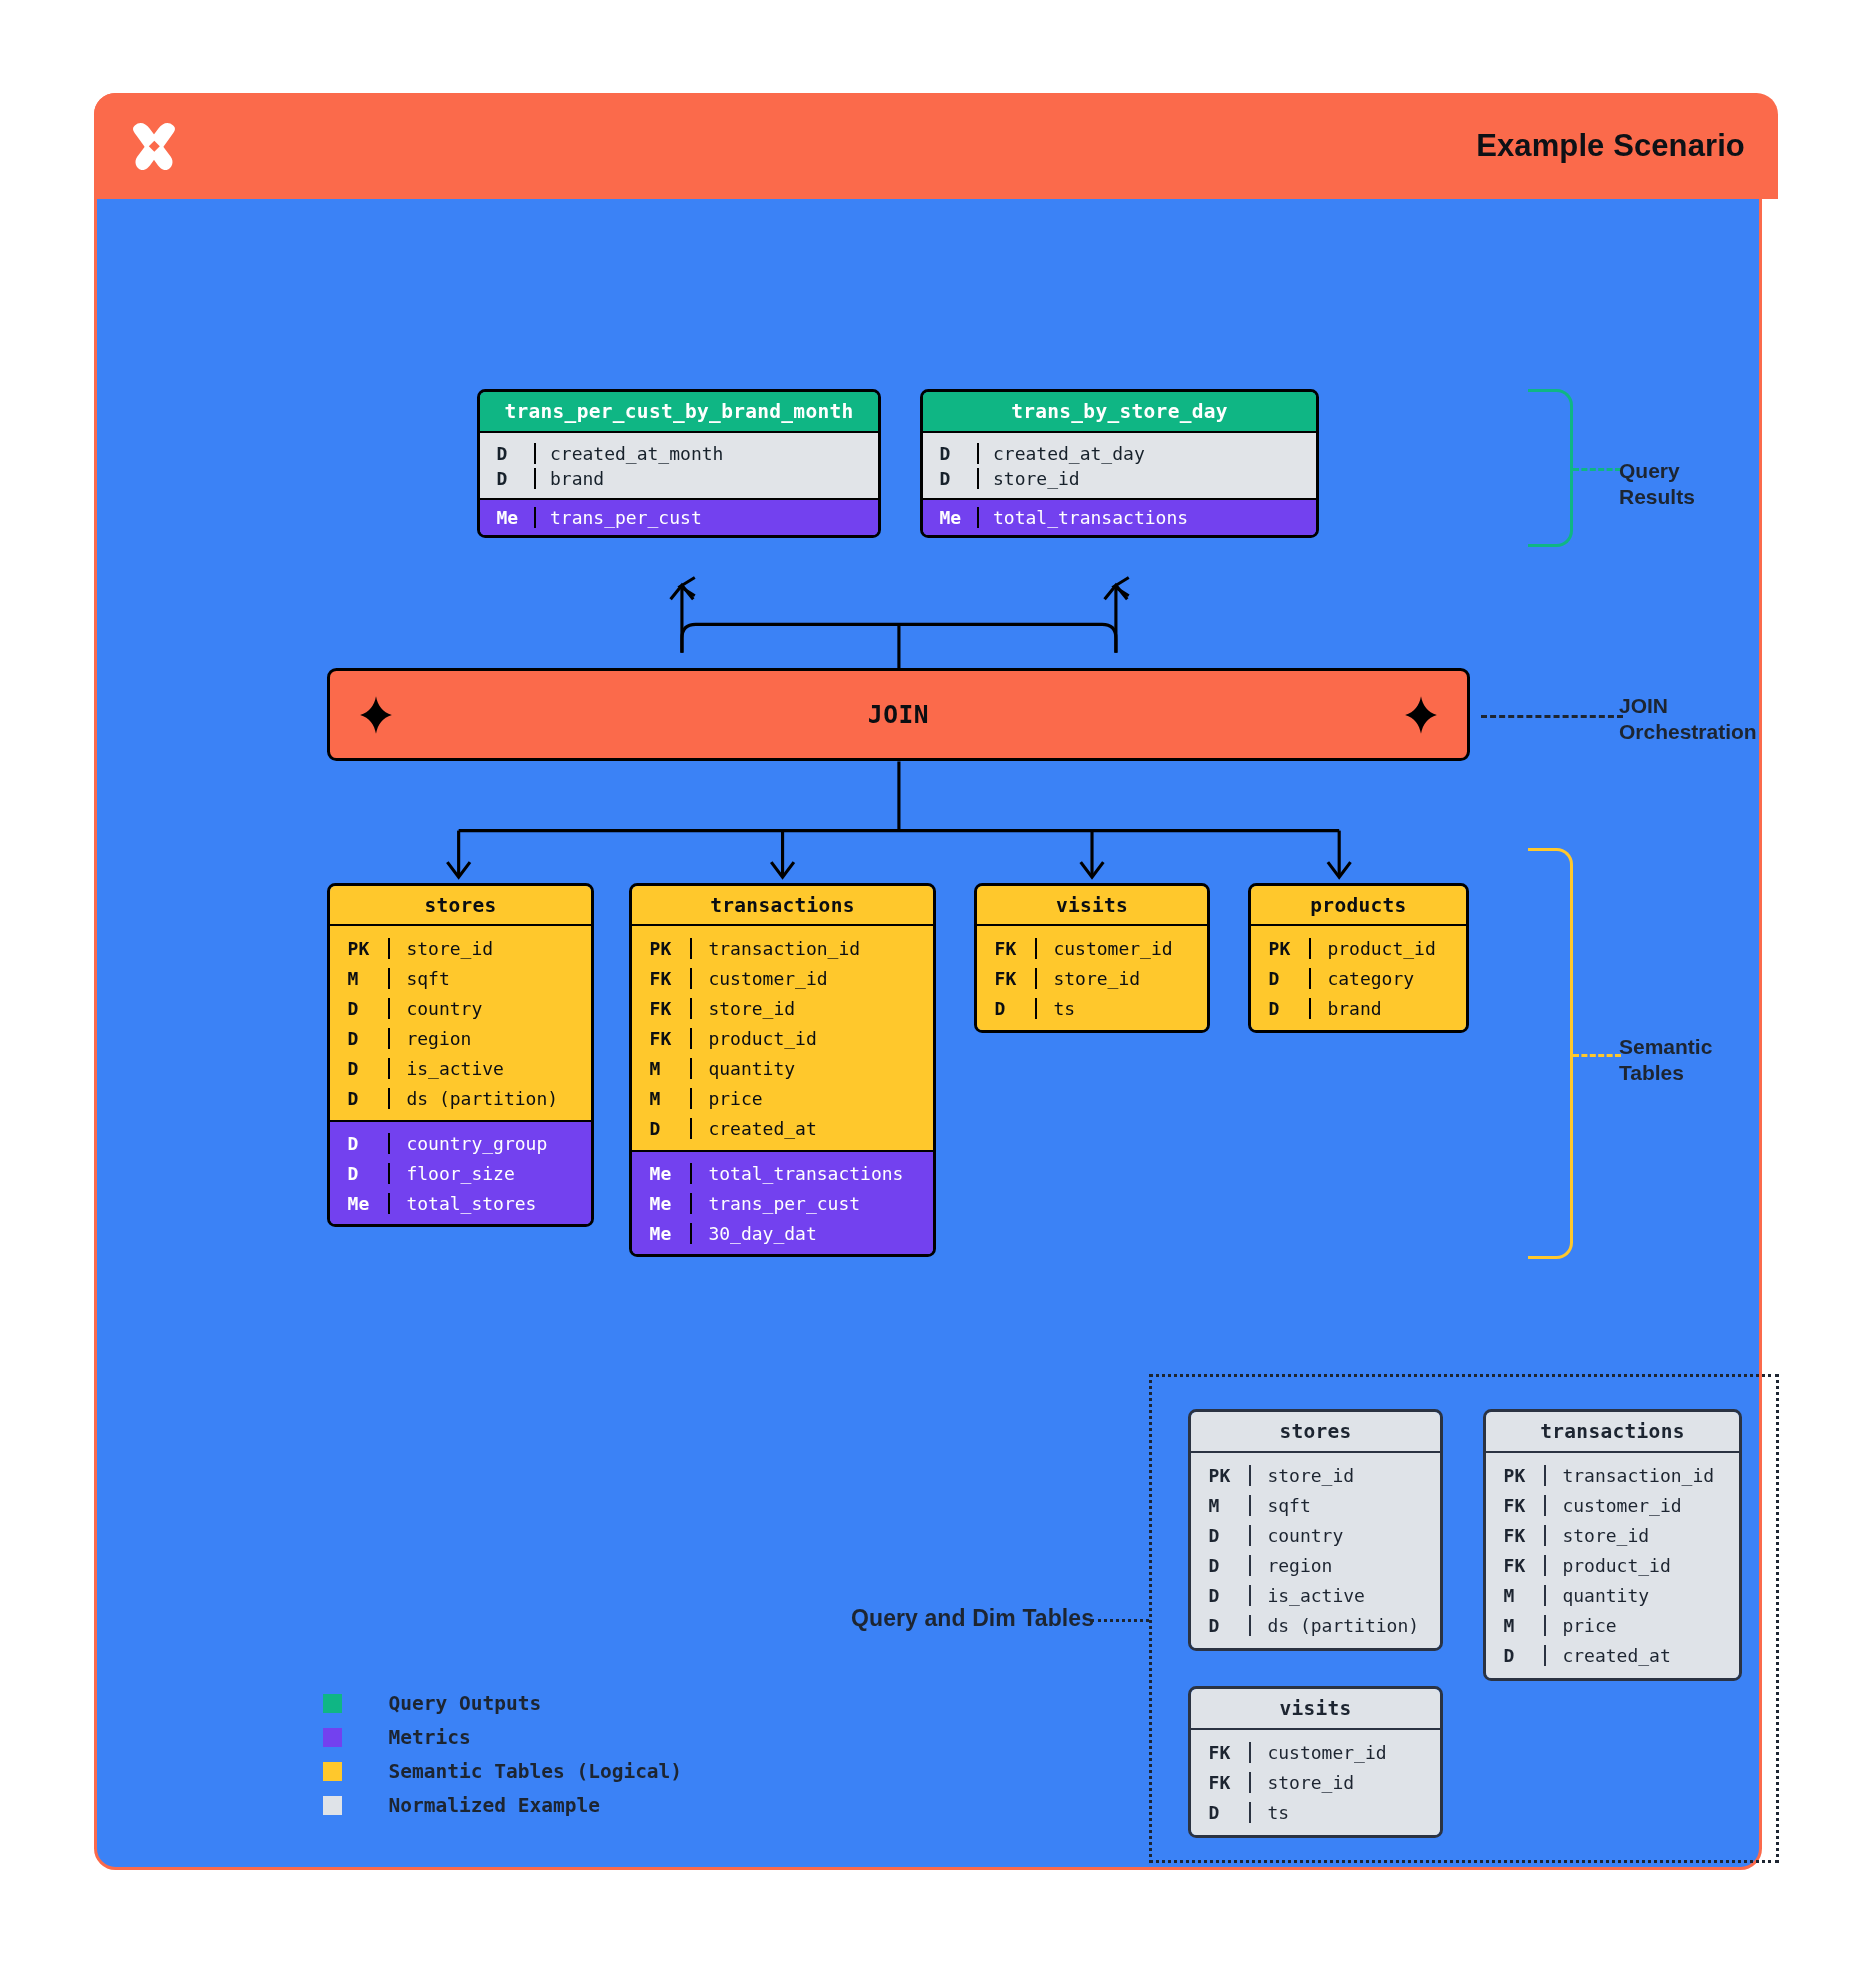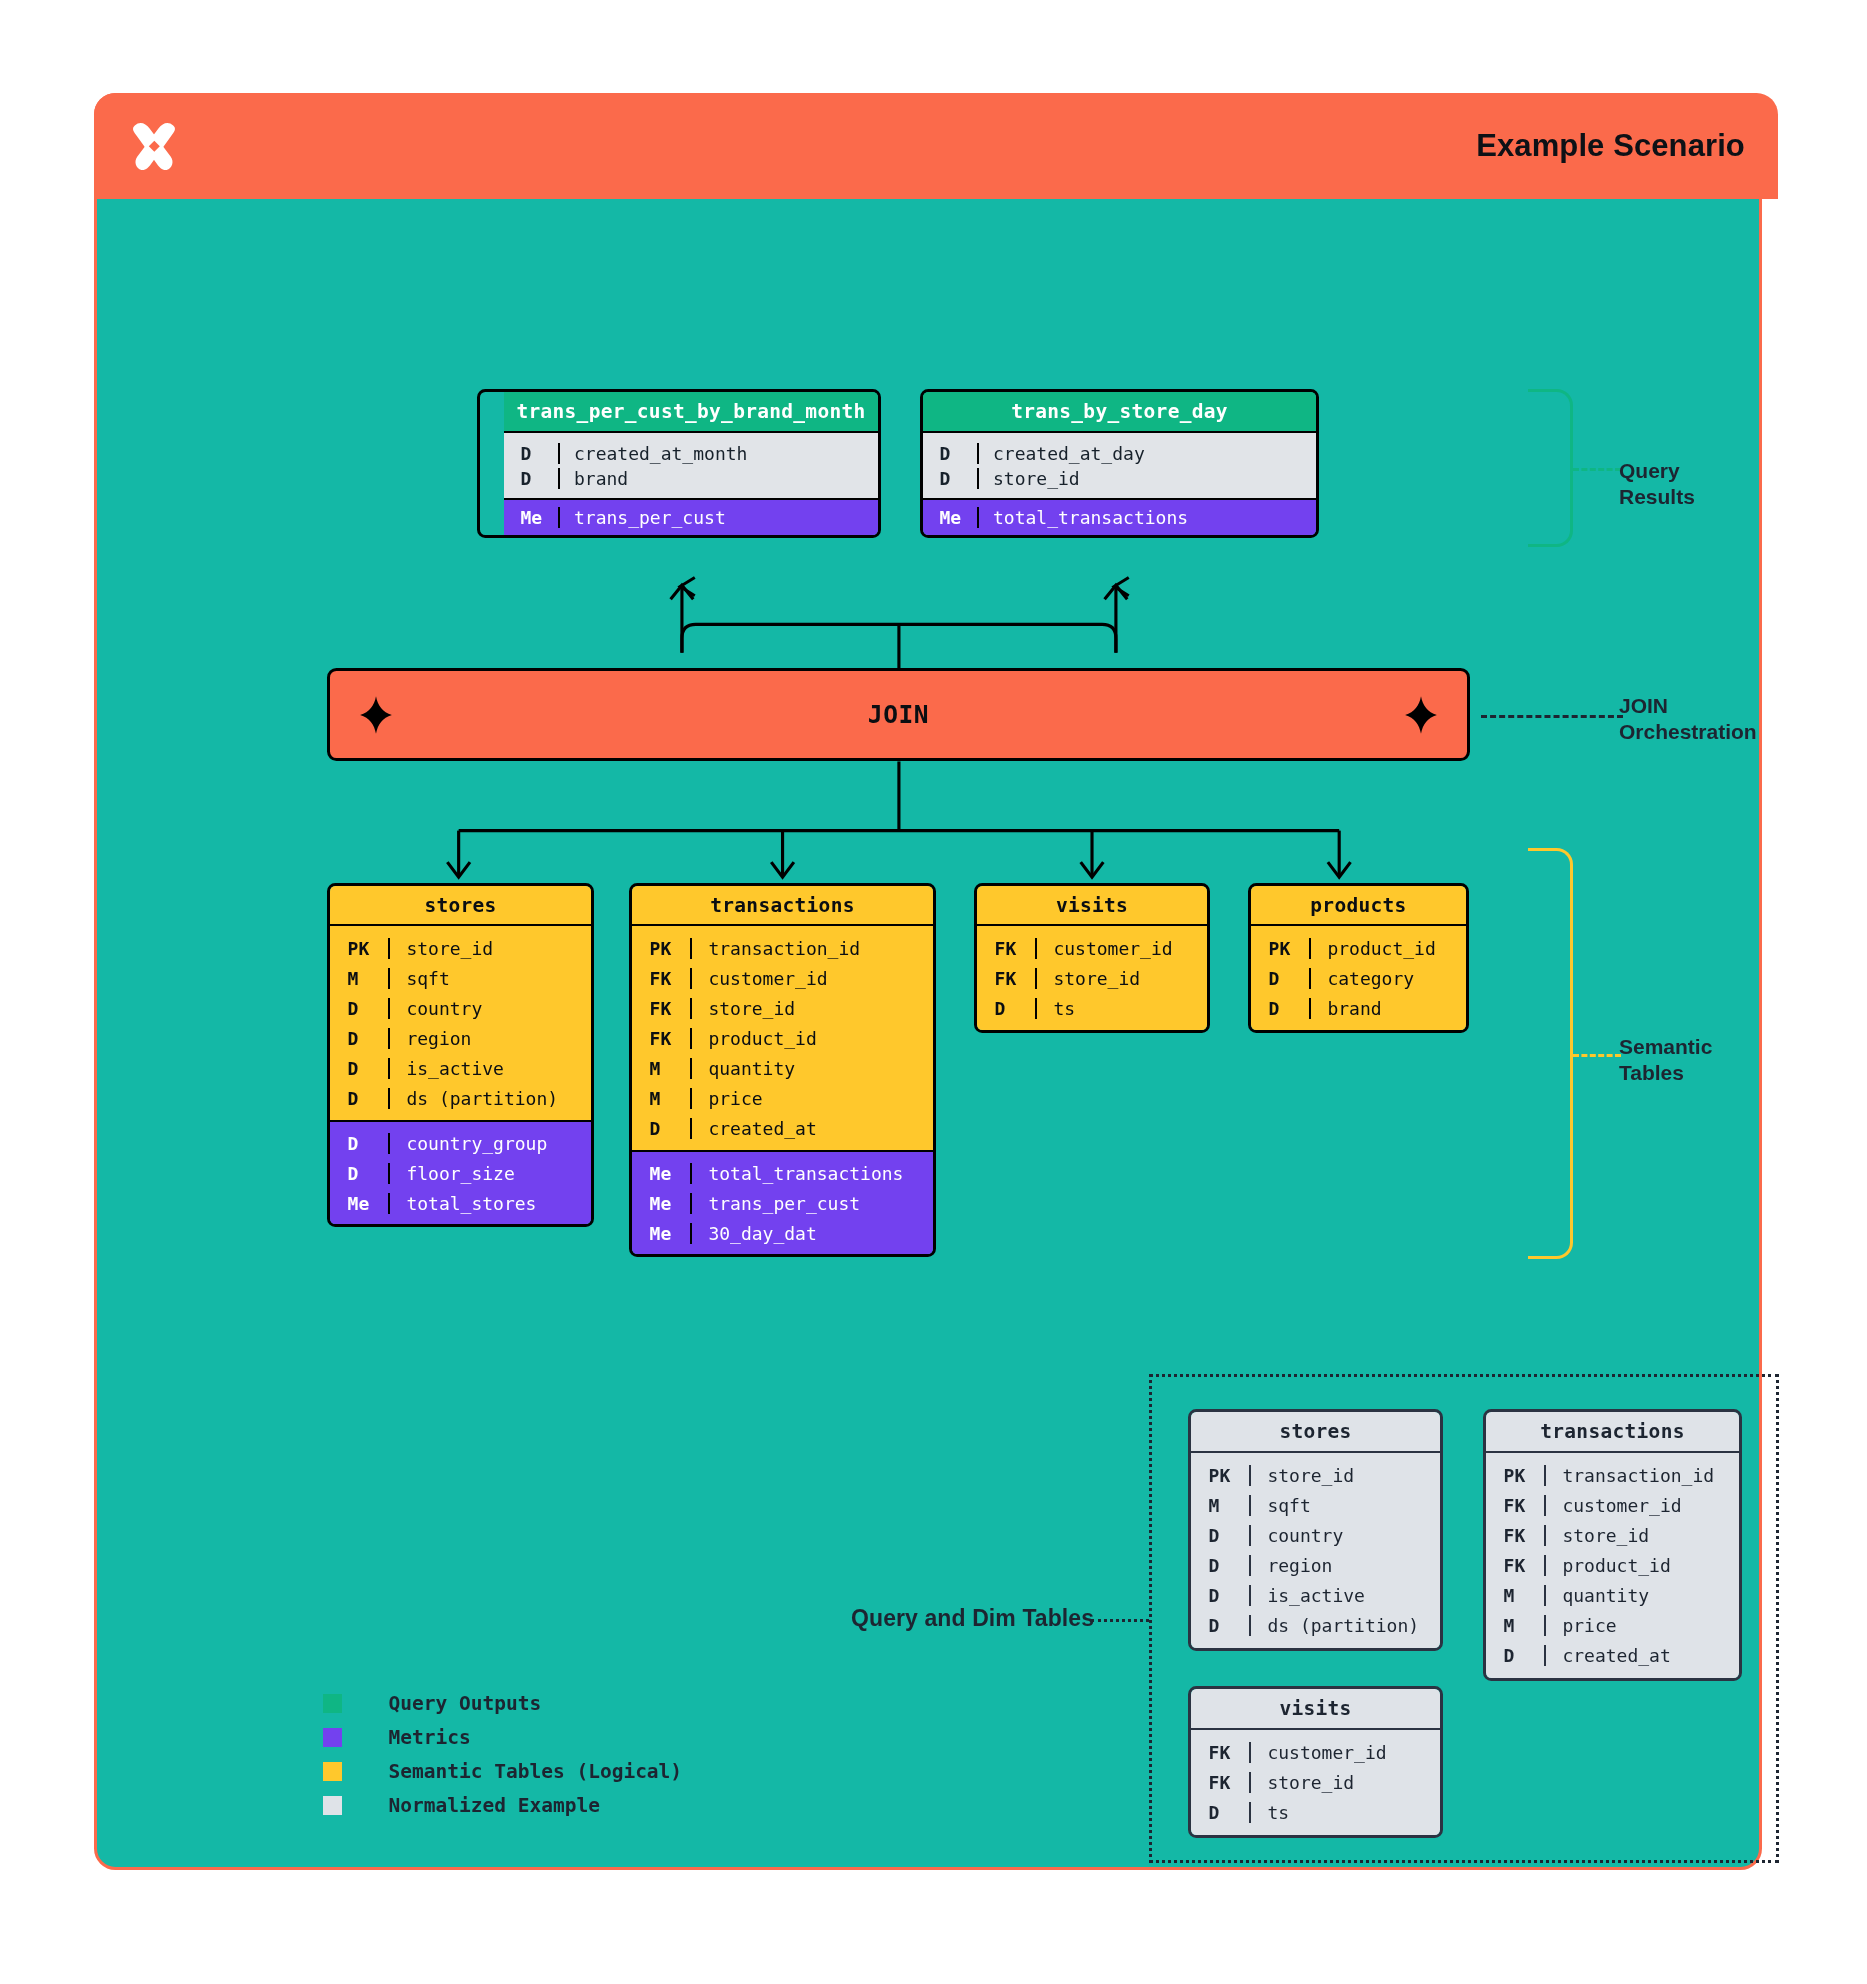--- a/index.html
+++ b/index.html
@@ -14,21 +14,21 @@
     overflow: hidden;
   }
 
   
   .card {
     position: absolute;
     left: 94px; top: 93px;
     width: 1668px; height: 1777px;
     border: 3.1px solid #FB6A4B;
     border-radius: 21.4px;
-    background: #14b8a6;
+    background: #3b82f6;
   }
   .card-header {
     position: absolute;
     left: -3.1px; top: -3.1px;
     width: 1684px; height: 106px;
     background: #FB6A4B;
     border-radius: 21.4px 21.4px 0 0;
     display: flex;
     align-items: center;
     justify-content: space-between;
@@ -83,21 +83,21 @@
   .qbox .dimgroup { background:#e1e4e8; }
   .qbox .metgroup { background:#7341ef; }
   .qbox .erow { height: 25px; font-size: 18px; }
   .qbox .dimgroup .erow { color:#17212b; }
   .qbox .metgroup .erow { color:#ffffff; }
   .qbox .ekey  { width: 54px; padding-left: 16.4px; }
   .qbox .ename { padding-left: 14px; }
   .qbox .dimgroup { padding: 7.5px 0 7.5px 0; }
   .qbox .metgroup { padding: 5px 0 5px 0; }
 
-  #q1 { left: 380px; top: 293px; width: 404px; padding-left: 24px; }
+  #q1 { left: 380px; top: 293px; width: 404px; }
   #q2 { left: 823px; top: 293px; width: 399px; }
 
   
   #joinbar {
     position: absolute;
     left: 230px; top: 572px;
     width: 1143px; height: 93px;
     background: #FB6A4B;
     border: 3.1px solid #000;
     border-radius: 9.4px;

